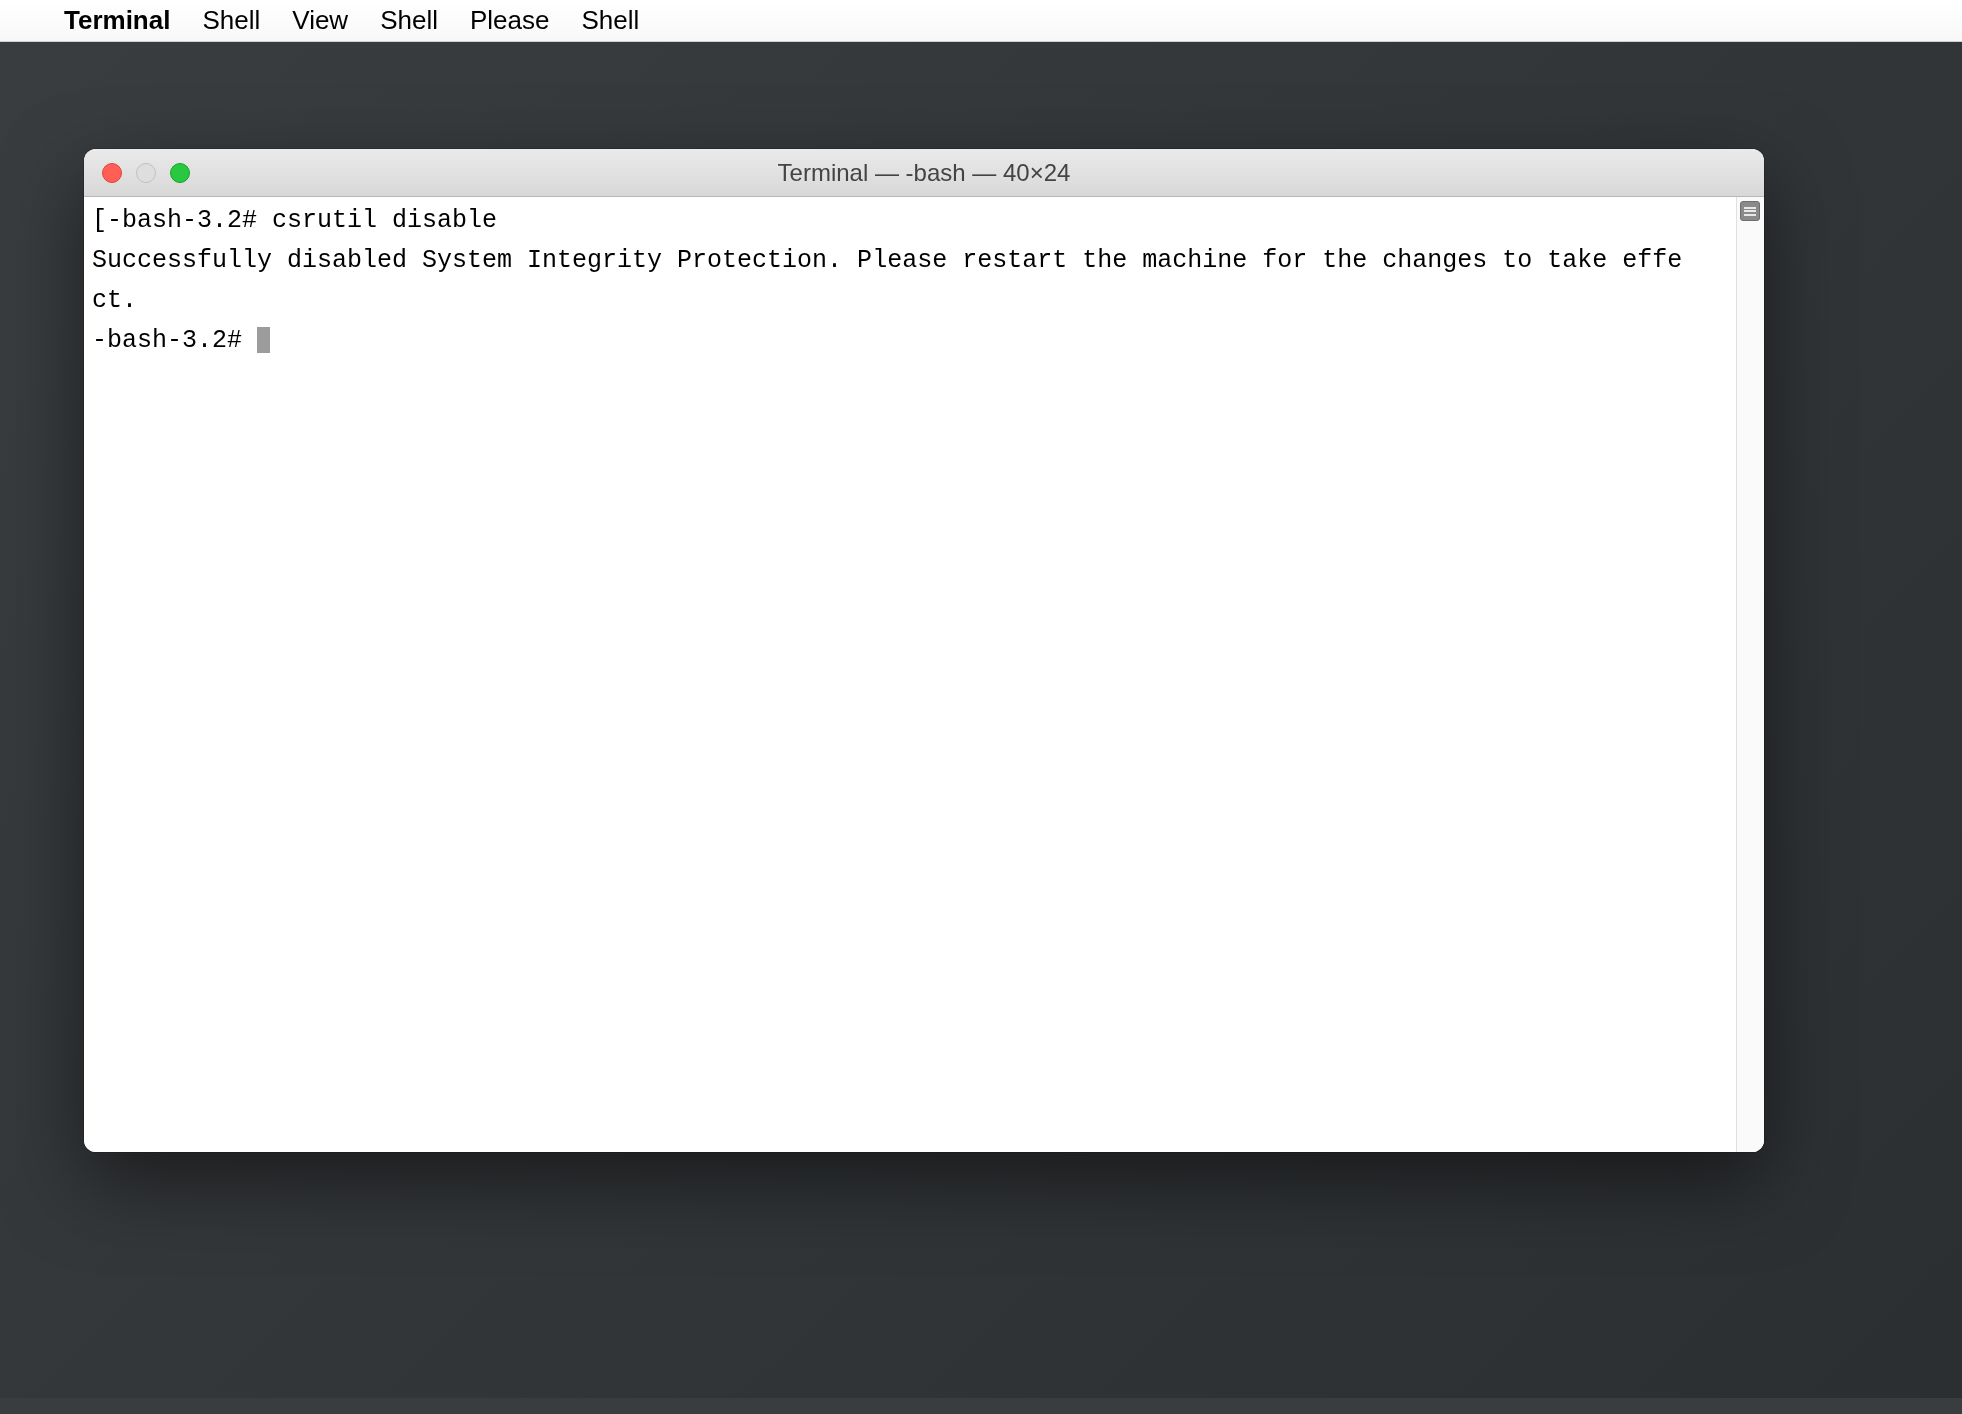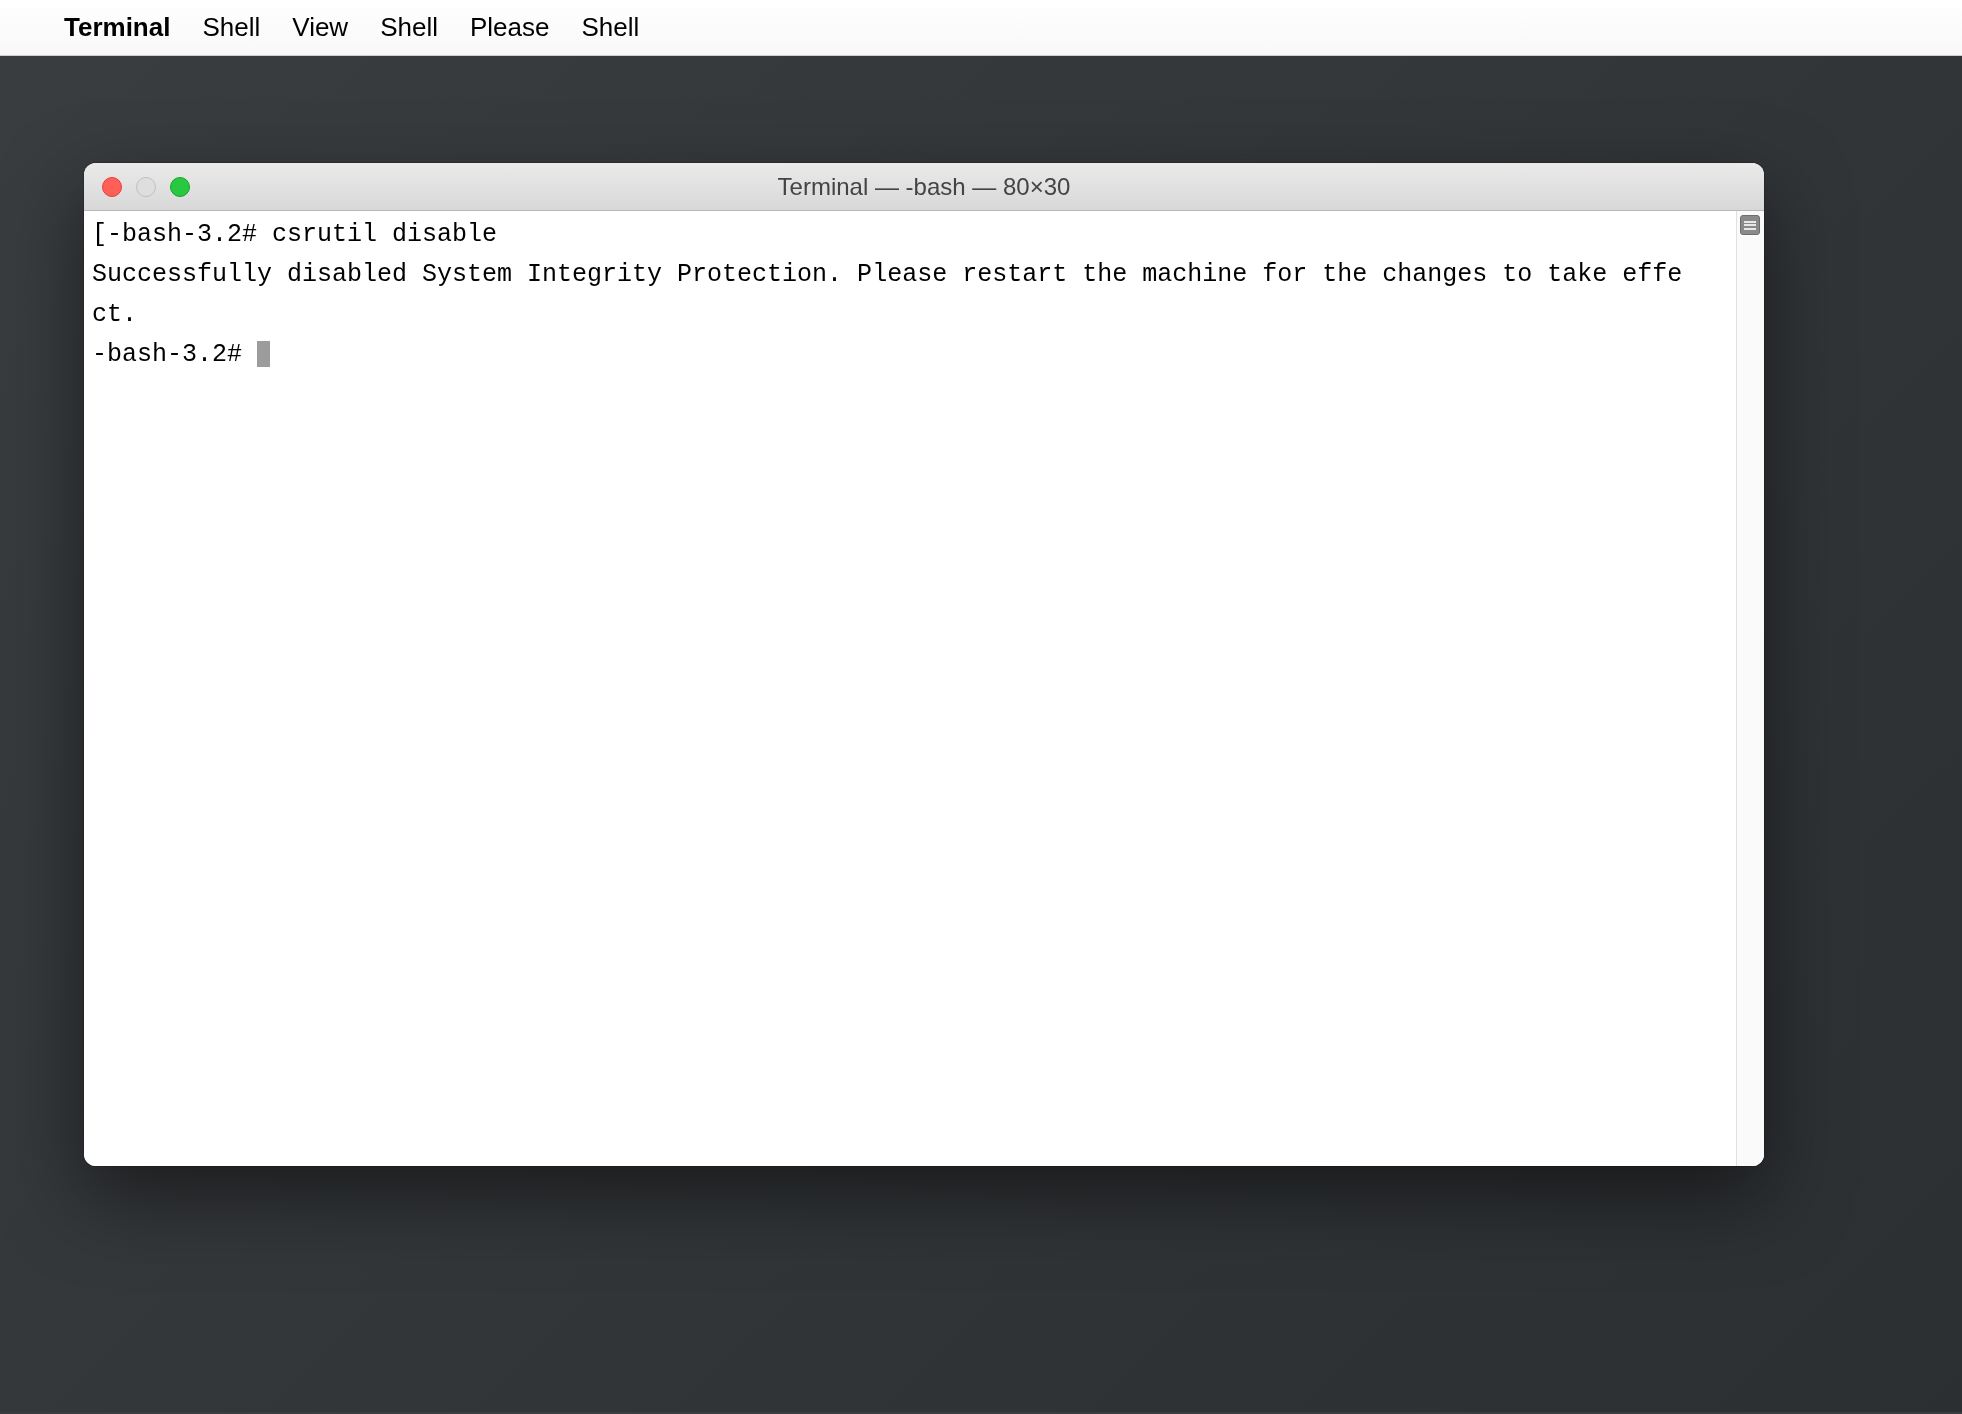--- a/index.html
+++ b/index.html
@@ -11,21 +11,21 @@
     body {
       font-family: -apple-system, BlinkMacSystemFont, "Helvetica Neue", sans-serif;
       background: #3a3d40;
       width: 1962px;
       height: 1414px;
       overflow: hidden;
     }
     
     .menubar {
       background: linear-gradient(to bottom, #ffffff, #f8f8f8);
-      height: 56px;
+      height: 42px;
       display: flex;
       align-items: center;
       padding: 0 24px;
       border-bottom: 1px solid #d0d0d0;
       gap: 32px;
     }
     
     .apple-logo {
       font-size: 30px;
       color: #000;
@@ -178,21 +178,21 @@
 </div>
 
 <div class="desktop">
   <div class="terminal-window">
     <div class="titlebar">
       <div class="traffic-lights">
         <div class="traffic-light close"></div>
         <div class="traffic-light minimize"></div>
         <div class="traffic-light zoom"></div>
       </div>
-      <div class="window-title">Terminal — -bash — 80×30</div>
+      <div class="window-title">Terminal — -bash — 40×24</div>
     </div>
     <div class="terminal-body">
       <div class="terminal-content"><span>[</span><span>-bash-3.2# </span><span>csrutil disable</span>
 <span>Successfully disabled System Integrity Protection. Please restart the machine for the changes to take effect.</span>
 <span>-bash-3.2# </span><span class="cursor-block"></span></div>
       <div class="scroll-area">
         <div class="scroll-indicator">
           <div></div>
             <div></div>
             <div></div>

